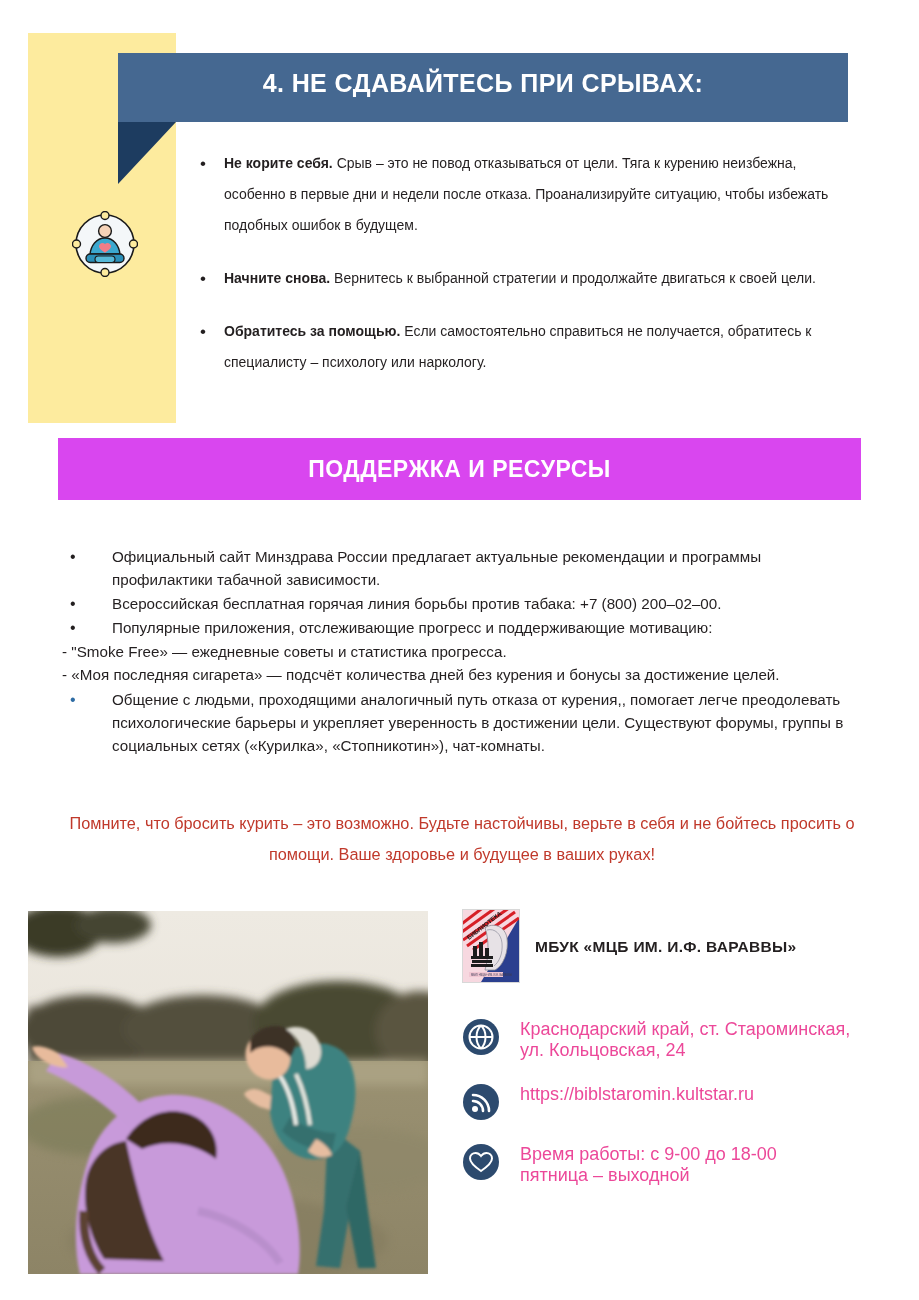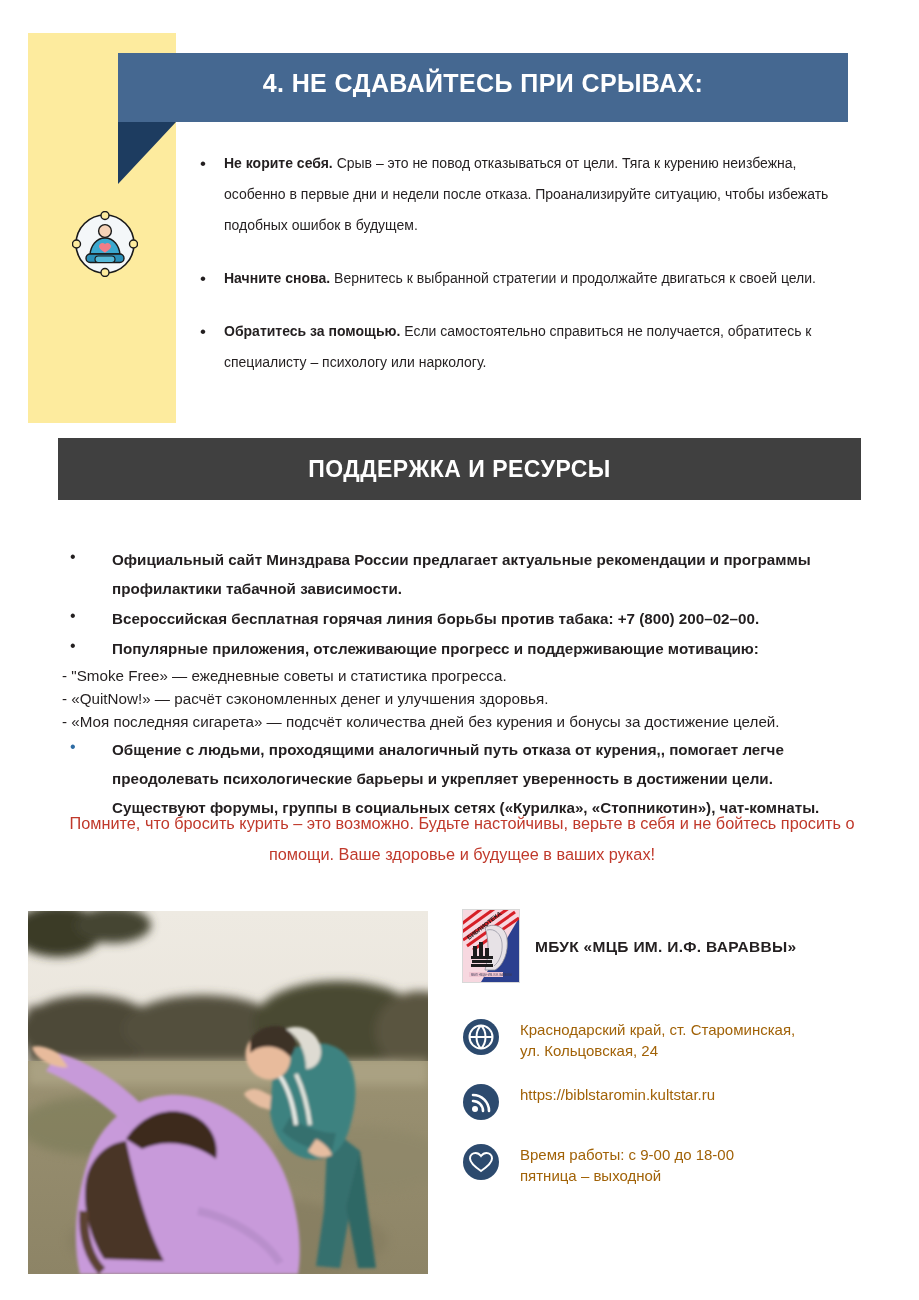--- a/index.html
+++ b/index.html
@@ -97,21 +97,21 @@
   }
   .tip-text b { font-weight: bold; }
 
   
   .green-banner {
     position: absolute;
     left: 58px;
     top: 438px;
     width: 803px;
     height: 62px;
-    background: #404040;
+    background: #d946ef;
     display: flex;
     align-items: center;
     justify-content: center;
   }
   .green-banner-title {
     color: #ffffff;
     font-size: 23px;
     font-weight: bold;
     letter-spacing: 0.5px;
   }
@@ -133,23 +133,22 @@
     flex: 0 0 50px;
     font-size: 16px;
     line-height: 23px;
     padding-left: 8px;
     box-sizing: border-box;
   }
   .res-bullet.blue { color: #2e6ca4; }
   .res-text {
     flex: 1;
     font-size: 15.2px;
-    line-height: 29px;
-    color: #231f20;
-    font-weight: bold;
+    line-height: 23px;
+    color: #231f20;
   }
   .res-plain {
     font-size: 15.2px;
     line-height: 23px;
     color: #231f20;
     margin-left: 0px;
   }
 
   
   .red-note {
@@ -207,23 +206,23 @@
     margin-bottom: 22px;
   }
   .contact-icon {
     flex: 0 0 38px;
     width: 38px;
     height: 38px;
     margin-right: 20px;
   }
   .contact-text {
     flex: 1;
-    font-size: 15px;
+    font-size: 18px;
     line-height: 21px;
-    color: #a16207;
+    color: #ec4899;
     padding-top: 1px;
   }
   .contact-text .l2 { display: block; }
 </style>
 </head>
 <body>
 
 <div class="yellow-panel"></div>
 <div class="blue-ribbon"></div>
 <div class="blue-ribbon-fold"></div>
@@ -270,21 +269,20 @@
   </div>
   <div class="res-row">
     <span class="res-bullet">•</span>
     <span class="res-text">Всероссийская  бесплатная горячая линия борьбы против табака: +7 (800) 200–02–00.</span>
   </div>
   <div class="res-row">
     <span class="res-bullet">•</span>
     <span class="res-text">Популярные приложения, отслеживающие прогресс и поддерживающие мотивацию:</span>
   </div>
   <div class="res-plain">- "Smoke Free» — ежедневные советы и статистика прогресса.</div>
-  <div class="res-plain">- «QuitNow!» — расчёт сэкономленных денег и улучшения здоровья.</div>
   <div class="res-plain">- «Моя последняя сигарета» — подсчёт количества дней без курения и бонусы за достижение целей.</div>
   <div class="res-row" style="margin-top:2px;">
     <span class="res-bullet blue">•</span>
     <span class="res-text">Общение с  людьми, проходящими аналогичный путь отказа от курения,, помогает легче преодолевать психологические барьеры и укрепляет уверенность в достижении цели. Существуют форумы, группы в социальных сетях («Курилка», «Стопникотин»), чат-комнаты.</span>
   </div>
 </div>
 
 <div class="red-note">Помните, что бросить курить – это возможно. Будьте настойчивы, верьте в себя и не бойтесь просить о помощи. Ваше здоровье и будущее в ваших руках!</div>
 
 <div class="photo">

